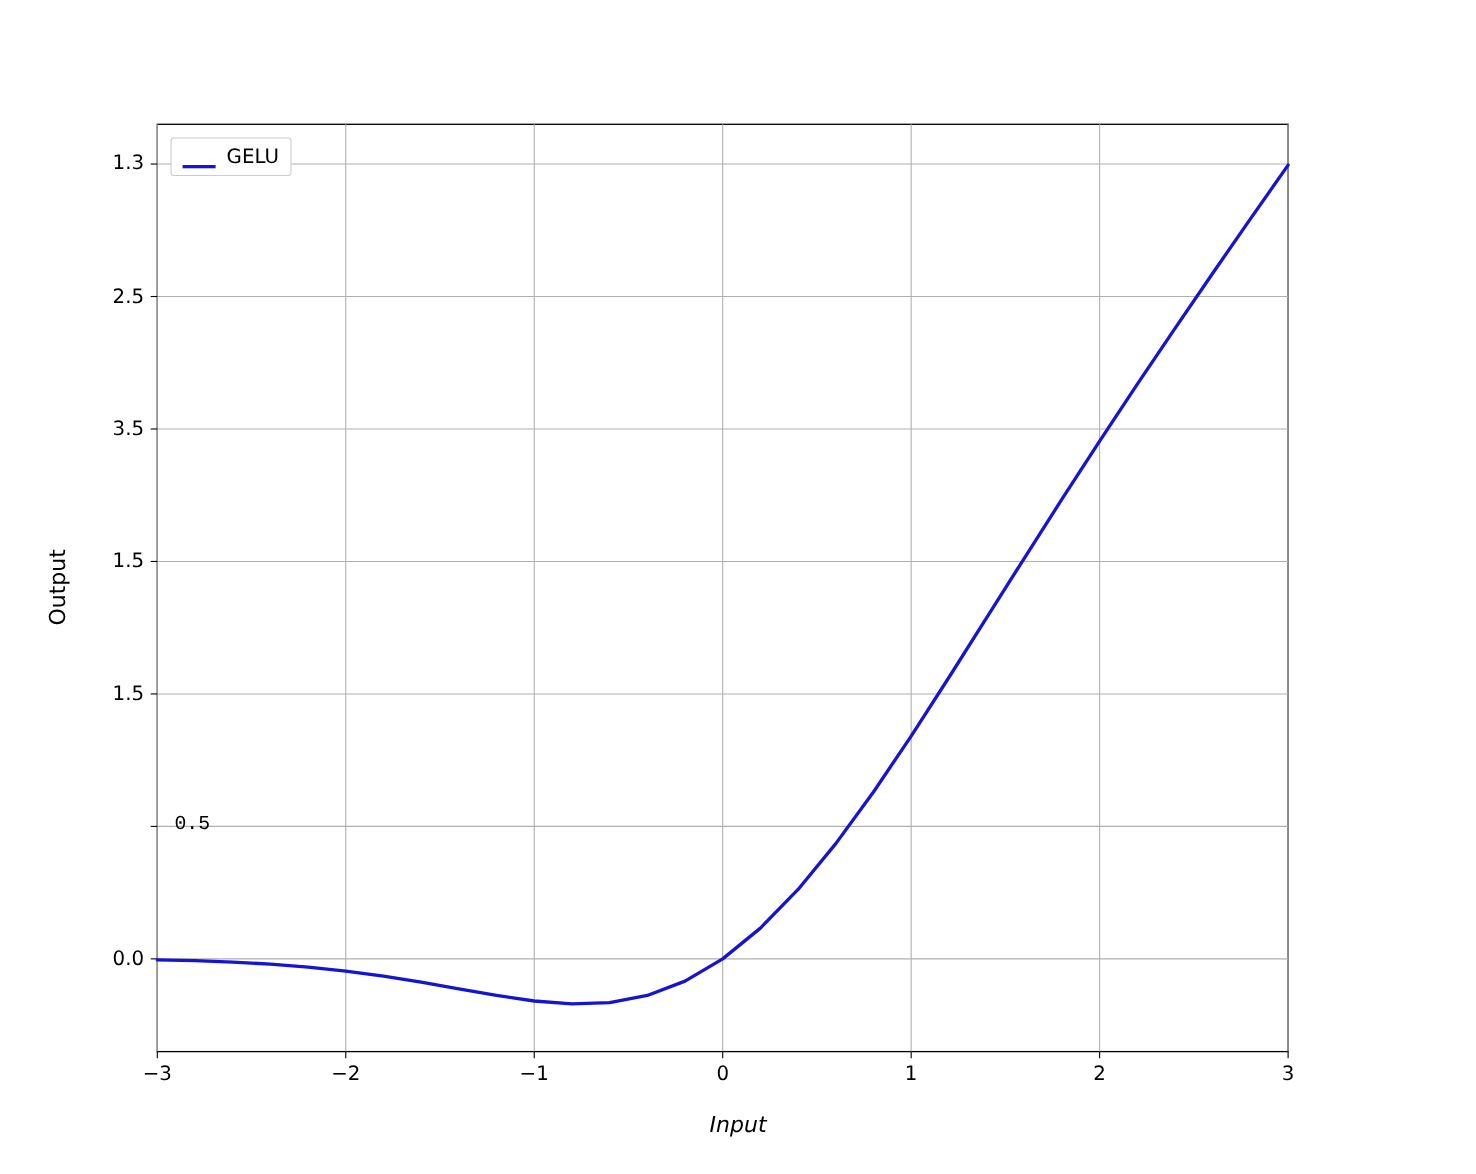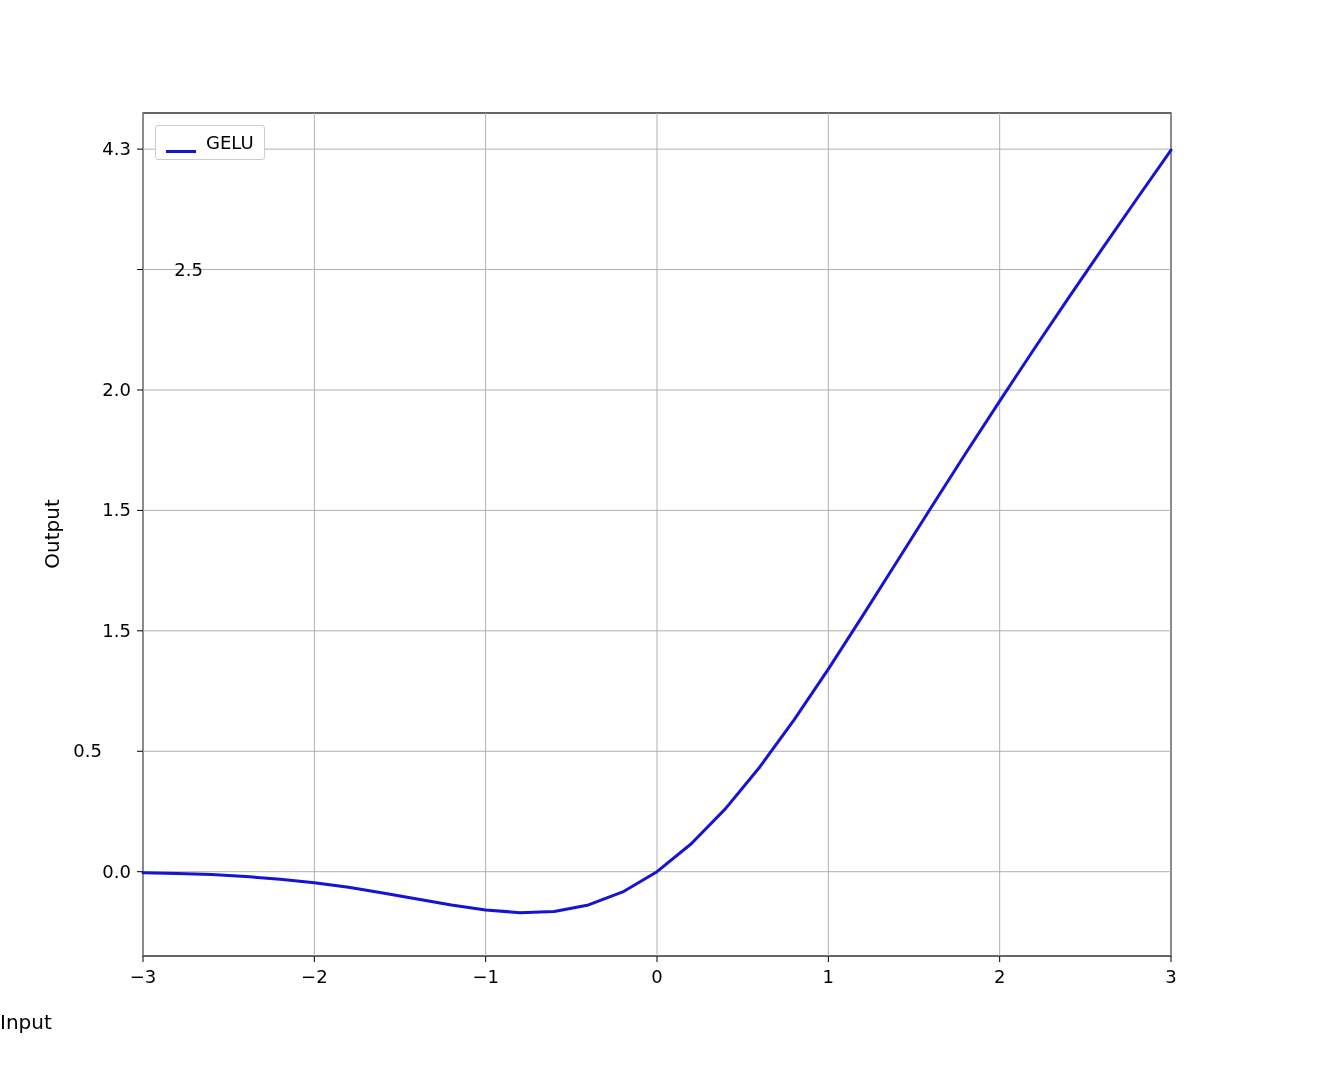--- a/index.html
+++ b/index.html
@@ -20,23 +20,24 @@
     left: 0; right: 0;
     top: 78px;
     text-align: center;
     font-size: 26px;
     color: #000;
   }
   .xlabel {
     position: absolute;
     left: 0; right: 0;
     top: 1010px;
-    text-align: left;
+    text-align: center;
     font-size: 20px;
     color: #000;
+    font-style: italic;
   }
   .ylabel {
     position: absolute;
     left: 42px;
     top: 0; bottom: 0;
     width: 20px;
     display: flex;
     align-items: center;
     justify-content: center;
   }
@@ -133,26 +134,26 @@
       <div class="tick-label" style="left: 113px; width: 60px; text-align: center; top: 966px;">−3</div>
       <div class="tick-label" style="left: 284.333px; width: 60px; text-align: center; top: 966px;">−2</div>
       <div class="tick-label" style="left: 455.667px; width: 60px; text-align: center; top: 966px;">−1</div>
       <div class="tick-label" style="left: 627px; width: 60px; text-align: center; top: 966px;">0</div>
       <div class="tick-label" style="left: 798.333px; width: 60px; text-align: center; top: 966px;">1</div>
       <div class="tick-label" style="left: 969.667px; width: 60px; text-align: center; top: 966px;">2</div>
       <div class="tick-label" style="left: 1141px; width: 60px; text-align: center; top: 966px;">3</div>
     </div>
   <div id="y-tick-labels">
       <div class="tick-label" style="right: 1211px; text-align: right; top: 860.7px;">0.0</div>
-      <div class="tick-label" style="right: 1240px; text-align: right; top: 740.271px;">0.5</div>
+      <div class="tick-label" style="right: 1151px; text-align: right; top: 740.271px; font-family: Liberation Mono, monospace;">0.5</div>
       <div class="tick-label" style="right: 1211px; text-align: right; top: 619.843px;">1.5</div>
       <div class="tick-label" style="right: 1211px; text-align: left; top: 499.414px;">1.5</div>
-      <div class="tick-label" style="right: 1211px; text-align: right; top: 378.986px;">2.0</div>
-      <div class="tick-label" style="right: 1139px; text-align: center; top: 258.557px;">2.5</div>
-      <div class="tick-label" style="right: 1211px; text-align: right; top: 138.129px;">4.3</div>
+      <div class="tick-label" style="right: 1211px; text-align: right; top: 378.986px;">3.5</div>
+      <div class="tick-label" style="right: 1211px; text-align: center; top: 258.557px;">2.5</div>
+      <div class="tick-label" style="right: 1211px; text-align: right; top: 138.129px;">1.3</div>
     </div>
 
   <div class="legend" id="legend" style="left: 155px; top: 125px; align-items: flex-end;">
     <div class="swatch"></div>
     <span>GELU</span>
   </div>
 
 </div>
 
 </body></html>

